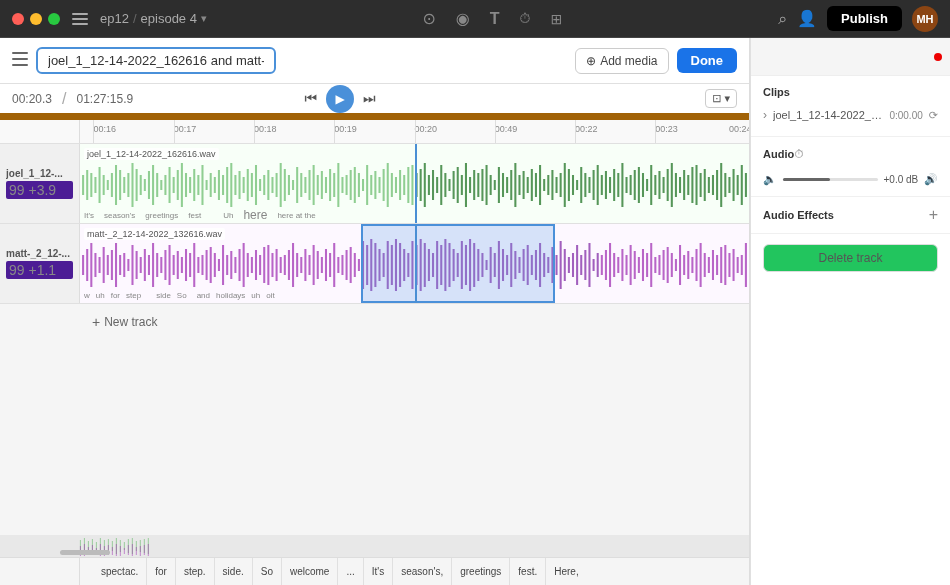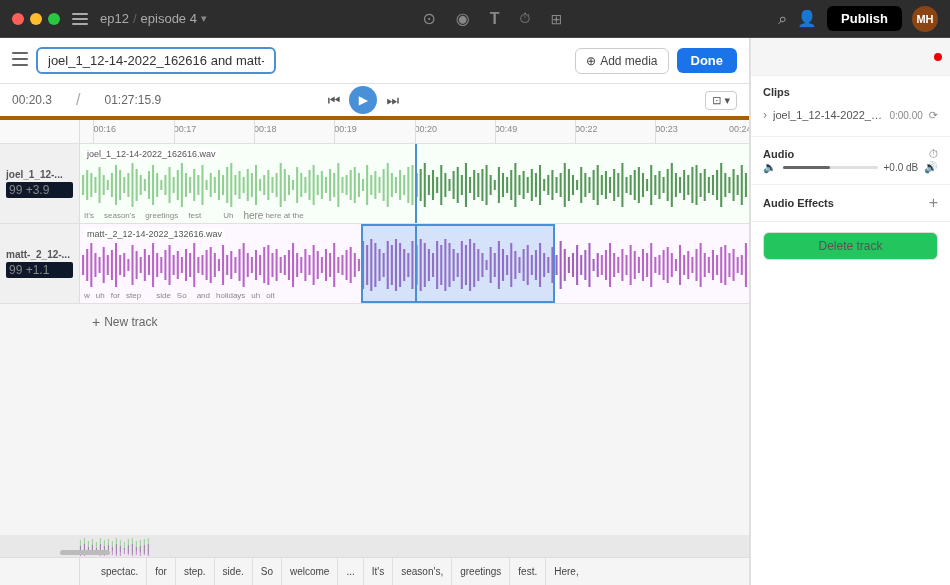--- a/index.html
+++ b/index.html
@@ -89,25 +89,25 @@
       padding: 5px 14px;
       font-size: 13px;
       font-weight: 600;
       cursor: pointer;
     }
 
     
     .time-controls {
       height: 36px;
       background: #fff;
-      border-bottom: 4px solid #a16207;
+      border-bottom: 7px solid #a16207;
       display: flex;
       align-items: center;
       padding: 0 12px;
-      gap: 24px;
+      gap: 10px;
     }
     .time-display { font-size: 12px; color: #666; }
     .time-sep { color: #aaa; }
     .transport-controls { display: flex; align-items: center; gap: 6px; margin: 0 auto; }
     .transport-btn { background: none; border: none; color: #555; font-size: 14px; cursor: pointer; padding: 3px; }
     .play-btn {
       background: #4a90d9;
       color: #fff;
       border: none;
       border-radius: 50%;
@@ -217,21 +217,21 @@
       align-items: center;
       gap: 6px;
       padding: 4px 0;
     }
     .clip-icon { color: #888; font-size: 12px; }
     .clip-item-name { font-size: 11px; color: #555; flex: 1; overflow: hidden; text-overflow: ellipsis; white-space: nowrap; }
     .clip-item-time { font-size: 10px; color: #888; white-space: nowrap; }
     .clip-item-loop { color: #888; font-size: 11px; cursor: pointer; }
 
     .audio-section { padding: 10px 12px; border-bottom: 1px solid #f0f0f0; }
-    .audio-header { display: flex; align-items: center; justify-content: space-between; margin-bottom: 0; }
+    .audio-header { display: flex; align-items: center; margin-bottom: 12px; }
     .audio-title { font-size: 11px; font-weight: 600; color: #333; }
     .audio-clock-icon { color: #888; font-size: 12px; }
     .volume-row { display: flex; align-items: center; gap: 6px; }
     .volume-slider-track {
       flex: 1; height: 3px; background: #e0e0e0; border-radius: 2px; position: relative;
     }
     .volume-slider-fill { height: 100%; background: #666; border-radius: 2px; width: 50%; }
     .volume-label { font-size: 10px; color: #555; white-space: nowrap; }
     .volume-icon { color: #888; font-size: 11px; }
 
@@ -247,23 +247,23 @@
       background: #22c55e;
       padding: 6px;
       font-size: 12px;
       color: #555;
       cursor: pointer;
       width: calc(100% - 24px);
     }
 
     
     .track-speed-badge {
-      font-size: 12px;
+      font-size: 14px;
       color: #888;
-      background: #0f172a;
+      background: #4c1d95;
       padding: 1px 3px;
       border-radius: 2px;
       display: inline-block;
       margin-top: 2px;
     }
 
     
     .track-cursor {
       position: absolute;
       top: 0; bottom: 0;
@@ -559,21 +559,21 @@
               <rect x="646" y="18" width="2" height="24"></rect>
             </g>
           </svg>
 
           <div style="position:absolute;bottom:0;left:0;right:0;height:16px;display:flex;align-items:center;gap:2px;overflow:hidden;padding:0 4px;">
             <span style="font-size:8px;color:#888;margin-right:8px;">It's</span>
             <span style="font-size:8px;color:#888;margin-right:8px;">season's</span>
             <span style="font-size:8px;color:#888;margin-right:8px;">greetings</span>
             <span style="font-size:8px;color:#888;margin-right:20px;">fest</span>
             <span style="font-size:8px;color:#888;margin-right:8px;">Uh</span>
-            <span style="font-size:10px;color:#888;">here</span>
+            <span style="font-size:12px;color:#888;margin-right:8px;">here</span>
             <span style="font-size:8px;color:#888;">here at the</span>
           </div>
 
           <div class="track-cursor" style="left:50%;"></div>
         </div>
       </div>
 
       <div class="track-row track-2">
         <div class="track-label">
           <div class="track-label-name">matt-_2_12-...</div>

